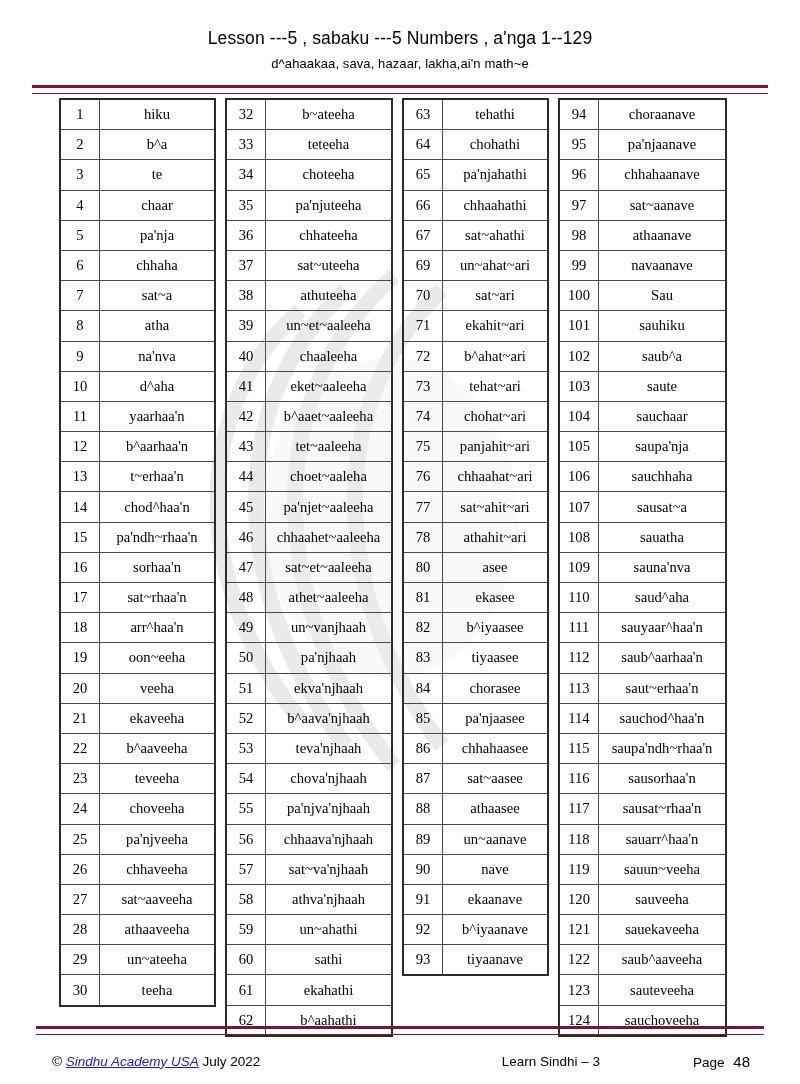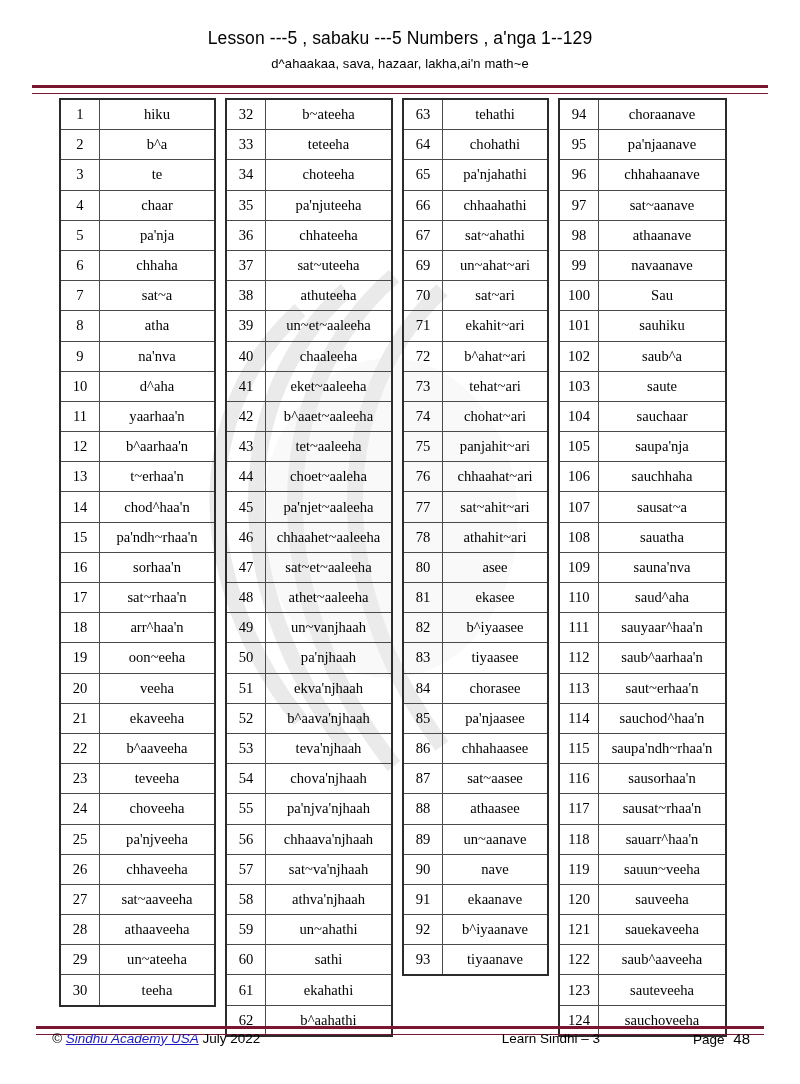--- a/index.html
+++ b/index.html
@@ -106,21 +106,21 @@
     right: 36px;
     bottom: 49px;
     height: 5px;
     border-top: 3px solid #7B1630;
     border-bottom: 1px solid #7B1630;
   }
   .footer {
     position: absolute;
     left: 36px;
     right: 36px;
-    bottom: 32px;
+    bottom: 9px;
     height: 28px;
     display: flex;
     align-items: center;
     font-family: "Liberation Sans", "DejaVu Sans", sans-serif;
     font-size: 13.5px;
     color: #000;
   }
   .footer .left {
     flex: 0 0 auto;
     width: 300px;

